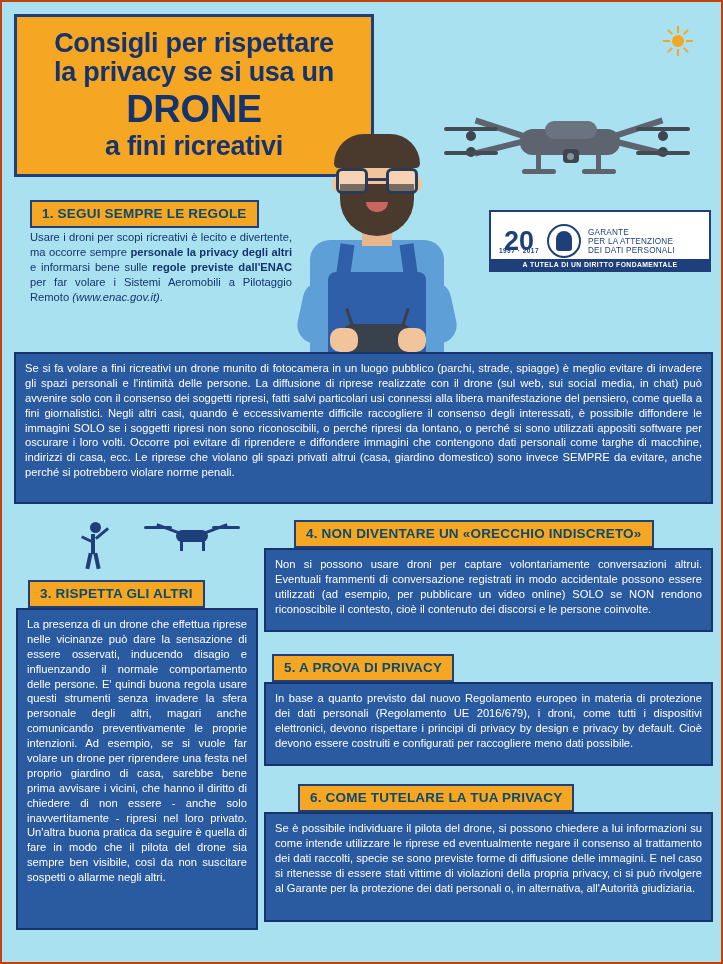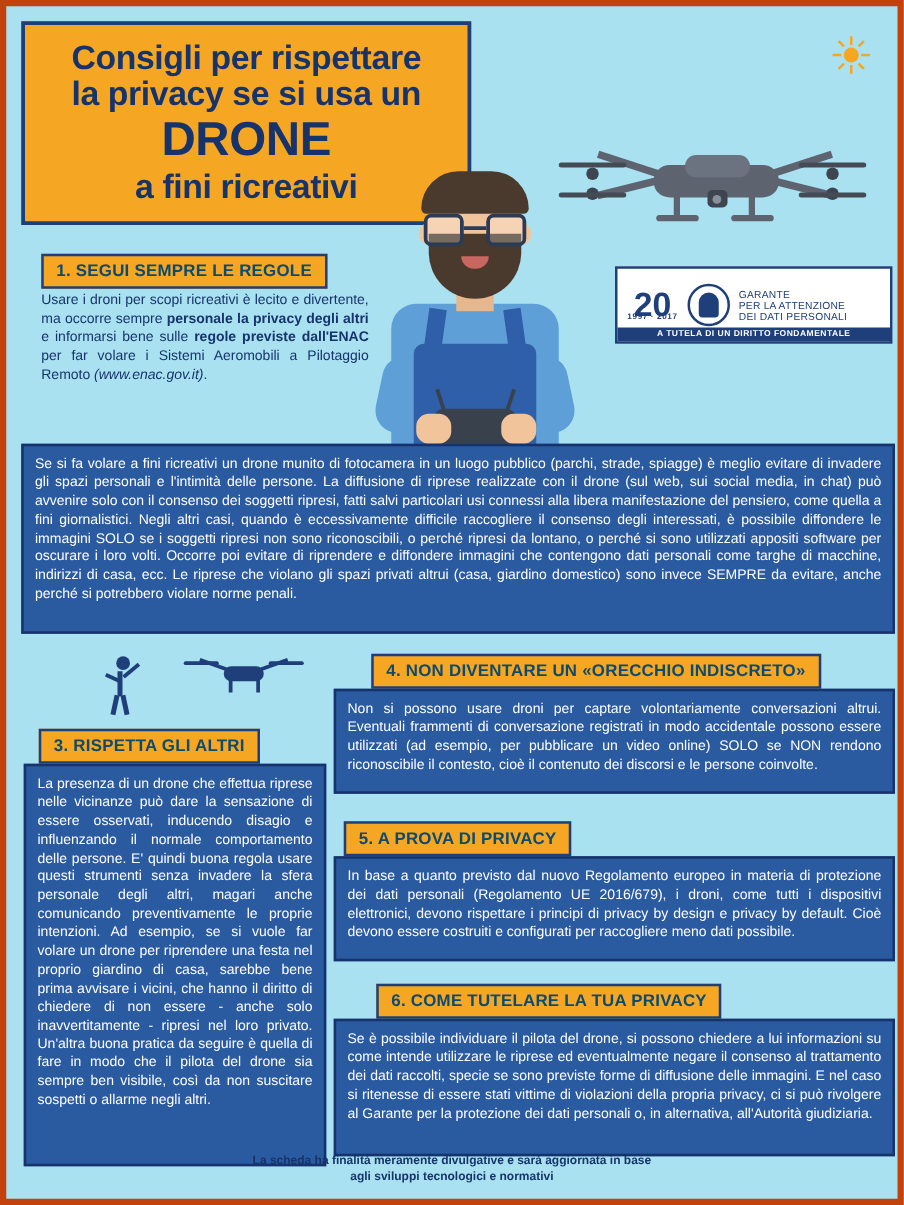--- a/index.html
+++ b/index.html
@@ -7,21 +7,21 @@
     width: 723px; height: 964px;
     background: #a8e0ef;
     font-family: "Liberation Sans", sans-serif;
     position: relative;
     overflow: hidden;
   }
   .page {
     position: relative;
     width: 723px; height: 964px;
     background: #a9e1f0;
-    border: 5px solid #c2410c;
+    border: 2px solid #c2410c;
   }
 
   
   .title-box {
     position: absolute;
     left: 12px; top: 12px;
     width: 360px; height: 163px;
     background: #f5a623;
     border: 3px solid #1f3f7a;
     text-align: center;
@@ -291,18 +291,14 @@
 
   <div class="hdr" style="left:292px; top:518px;">4. NON DIVENTARE UN «ORECCHIO INDISCRETO»</div>
   <div class="body-box" style="left:262px; top:546px; width:449px; height:84px;">Non si possono usare droni per captare <b>volontariamente</b> conversazioni altrui. Eventuali <b>frammenti di conversazione</b> registrati in modo <b>accidentale</b> possono essere utilizzati (ad esempio, per pubblicare un video online) <b>SOLO</b> se <b>NON</b> rendono riconoscibile il contesto, cioè il contenuto dei discorsi e le persone coinvolte.</div>
 
   <div class="hdr" style="left:270px; top:652px;">5. A PROVA DI PRIVACY</div>
   <div class="body-box" style="left:262px; top:680px; width:449px; height:84px;">In base a quanto previsto dal nuovo Regolamento europeo in materia di protezione dei dati personali (Regolamento UE 2016/679), i droni, come tutti i dispositivi elettronici, devono rispettare i principi di <b>privacy by design</b> e <b>privacy by default</b>. Cioè devono essere costruiti e configurati per raccogliere meno dati possibile.</div>
 
   <div class="hdr" style="left:296px; top:782px;">6. COME TUTELARE LA TUA PRIVACY</div>
   <div class="body-box" style="left:262px; top:810px; width:449px; height:110px;"><b>Se è possibile individuare il pilota del drone</b>, si possono chiedere a lui informazioni su come intende utilizzare le riprese ed eventualmente <b>negare il consenso</b> al trattamento dei dati raccolti, specie se sono previste forme di diffusione delle immagini. <b>E nel caso si ritenesse di essere stati vittime di violazioni della propria privacy</b>, ci si può rivolgere al Garante per la protezione dei dati personali o, in alternativa, all'Autorità giudiziaria.</div>
 
-  <div class="footer">
-    <div>La scheda ha finalità meramente divulgative e sarà aggiornata in base</div>
-    <div>agli sviluppi tecnologici e normativi</div>
-  </div>
 
 </div>
 
 </body></html>

